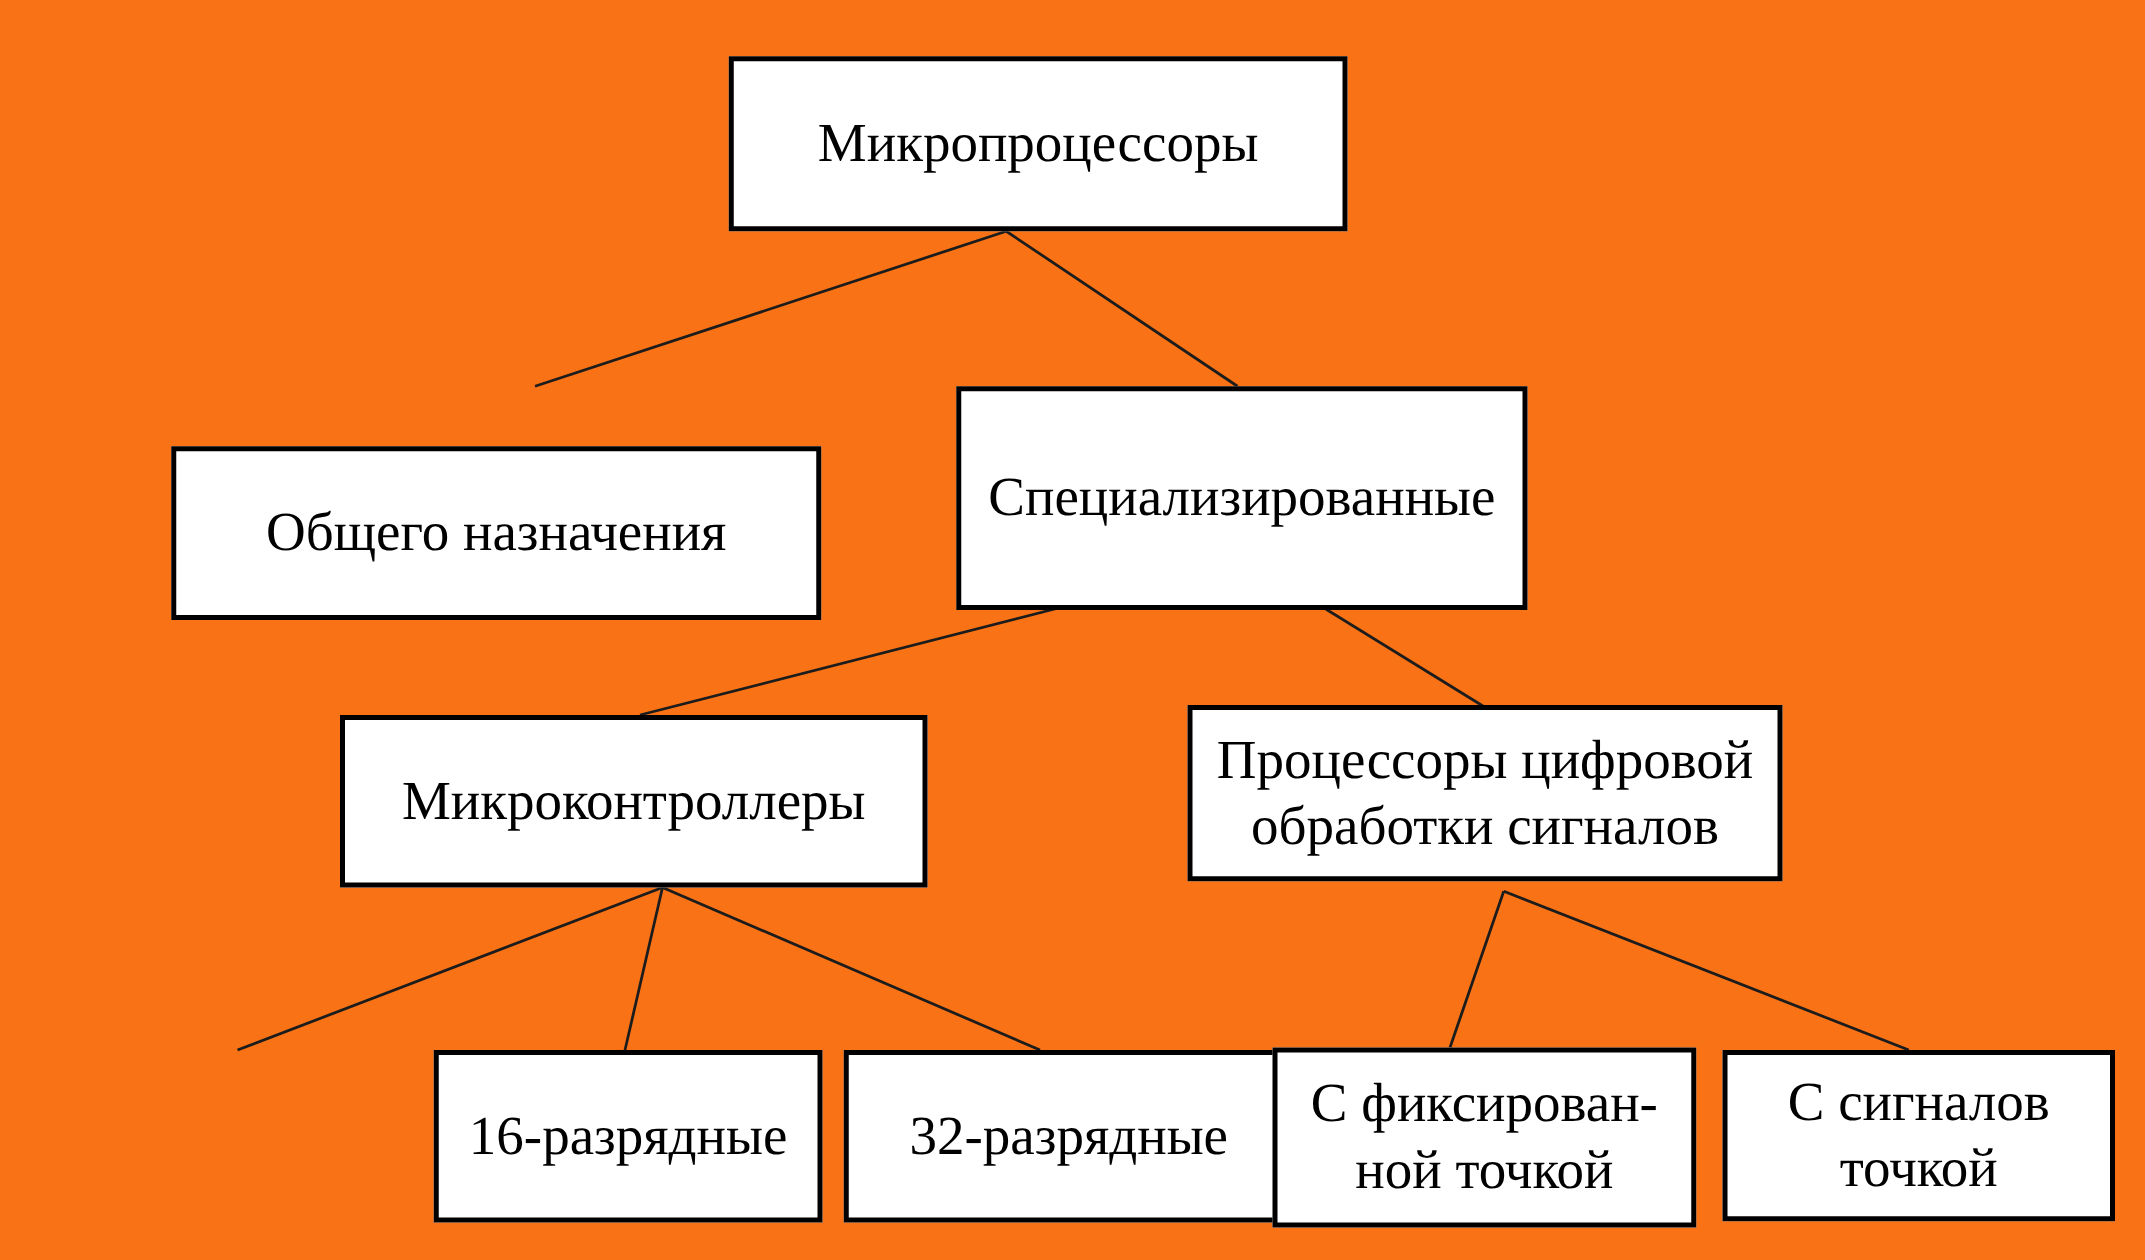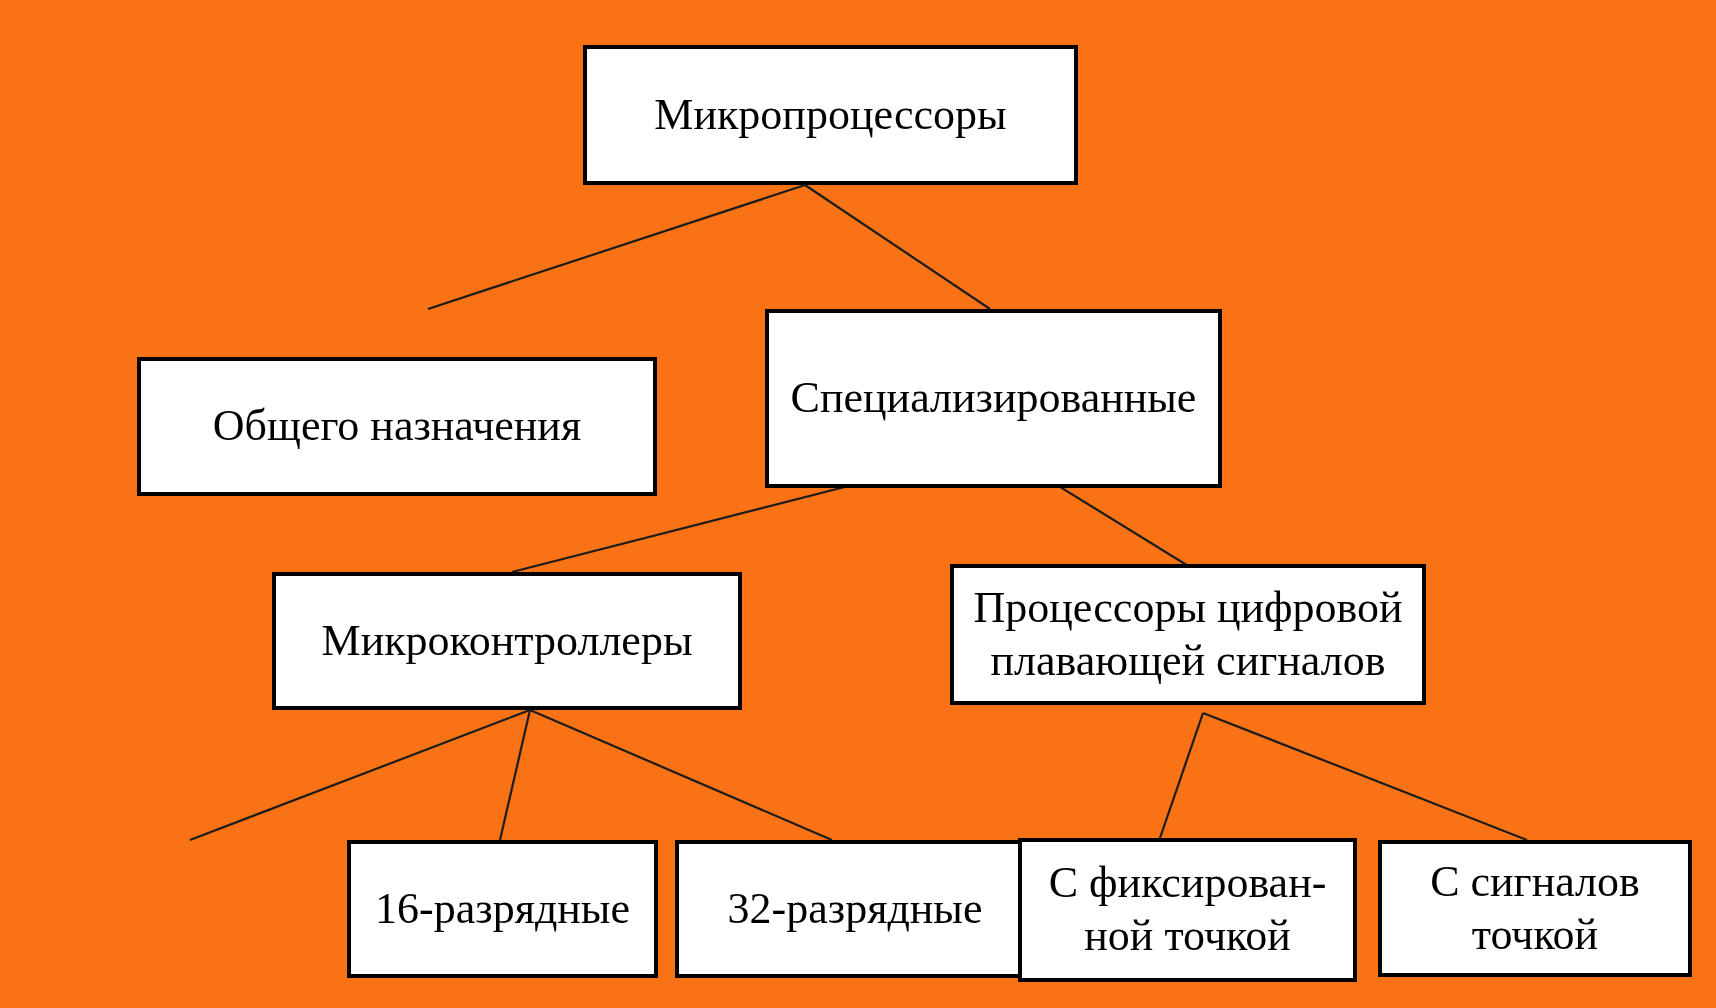--- a/index.html
+++ b/index.html
@@ -82,21 +82,21 @@
     <span class="lbl">Специализированные</span>
   </div>
 
   <div class="node n-mcu">
     <span class="lbl">Микроконтроллеры</span>
   </div>
 
   <div class="node n-dsp">
     <span class="lbl">
       <span class="ln">Процессоры цифровой</span>
-      <span class="ln">плавающей сигналов</span>
+      <span class="ln">обработки сигналов</span>
     </span>
   </div>
 
 
   <div class="node n-b16">
     <span class="lbl">16-разрядные</span>
   </div>
 
   <div class="node n-b32">
     <span class="lbl">32-разрядные</span>

